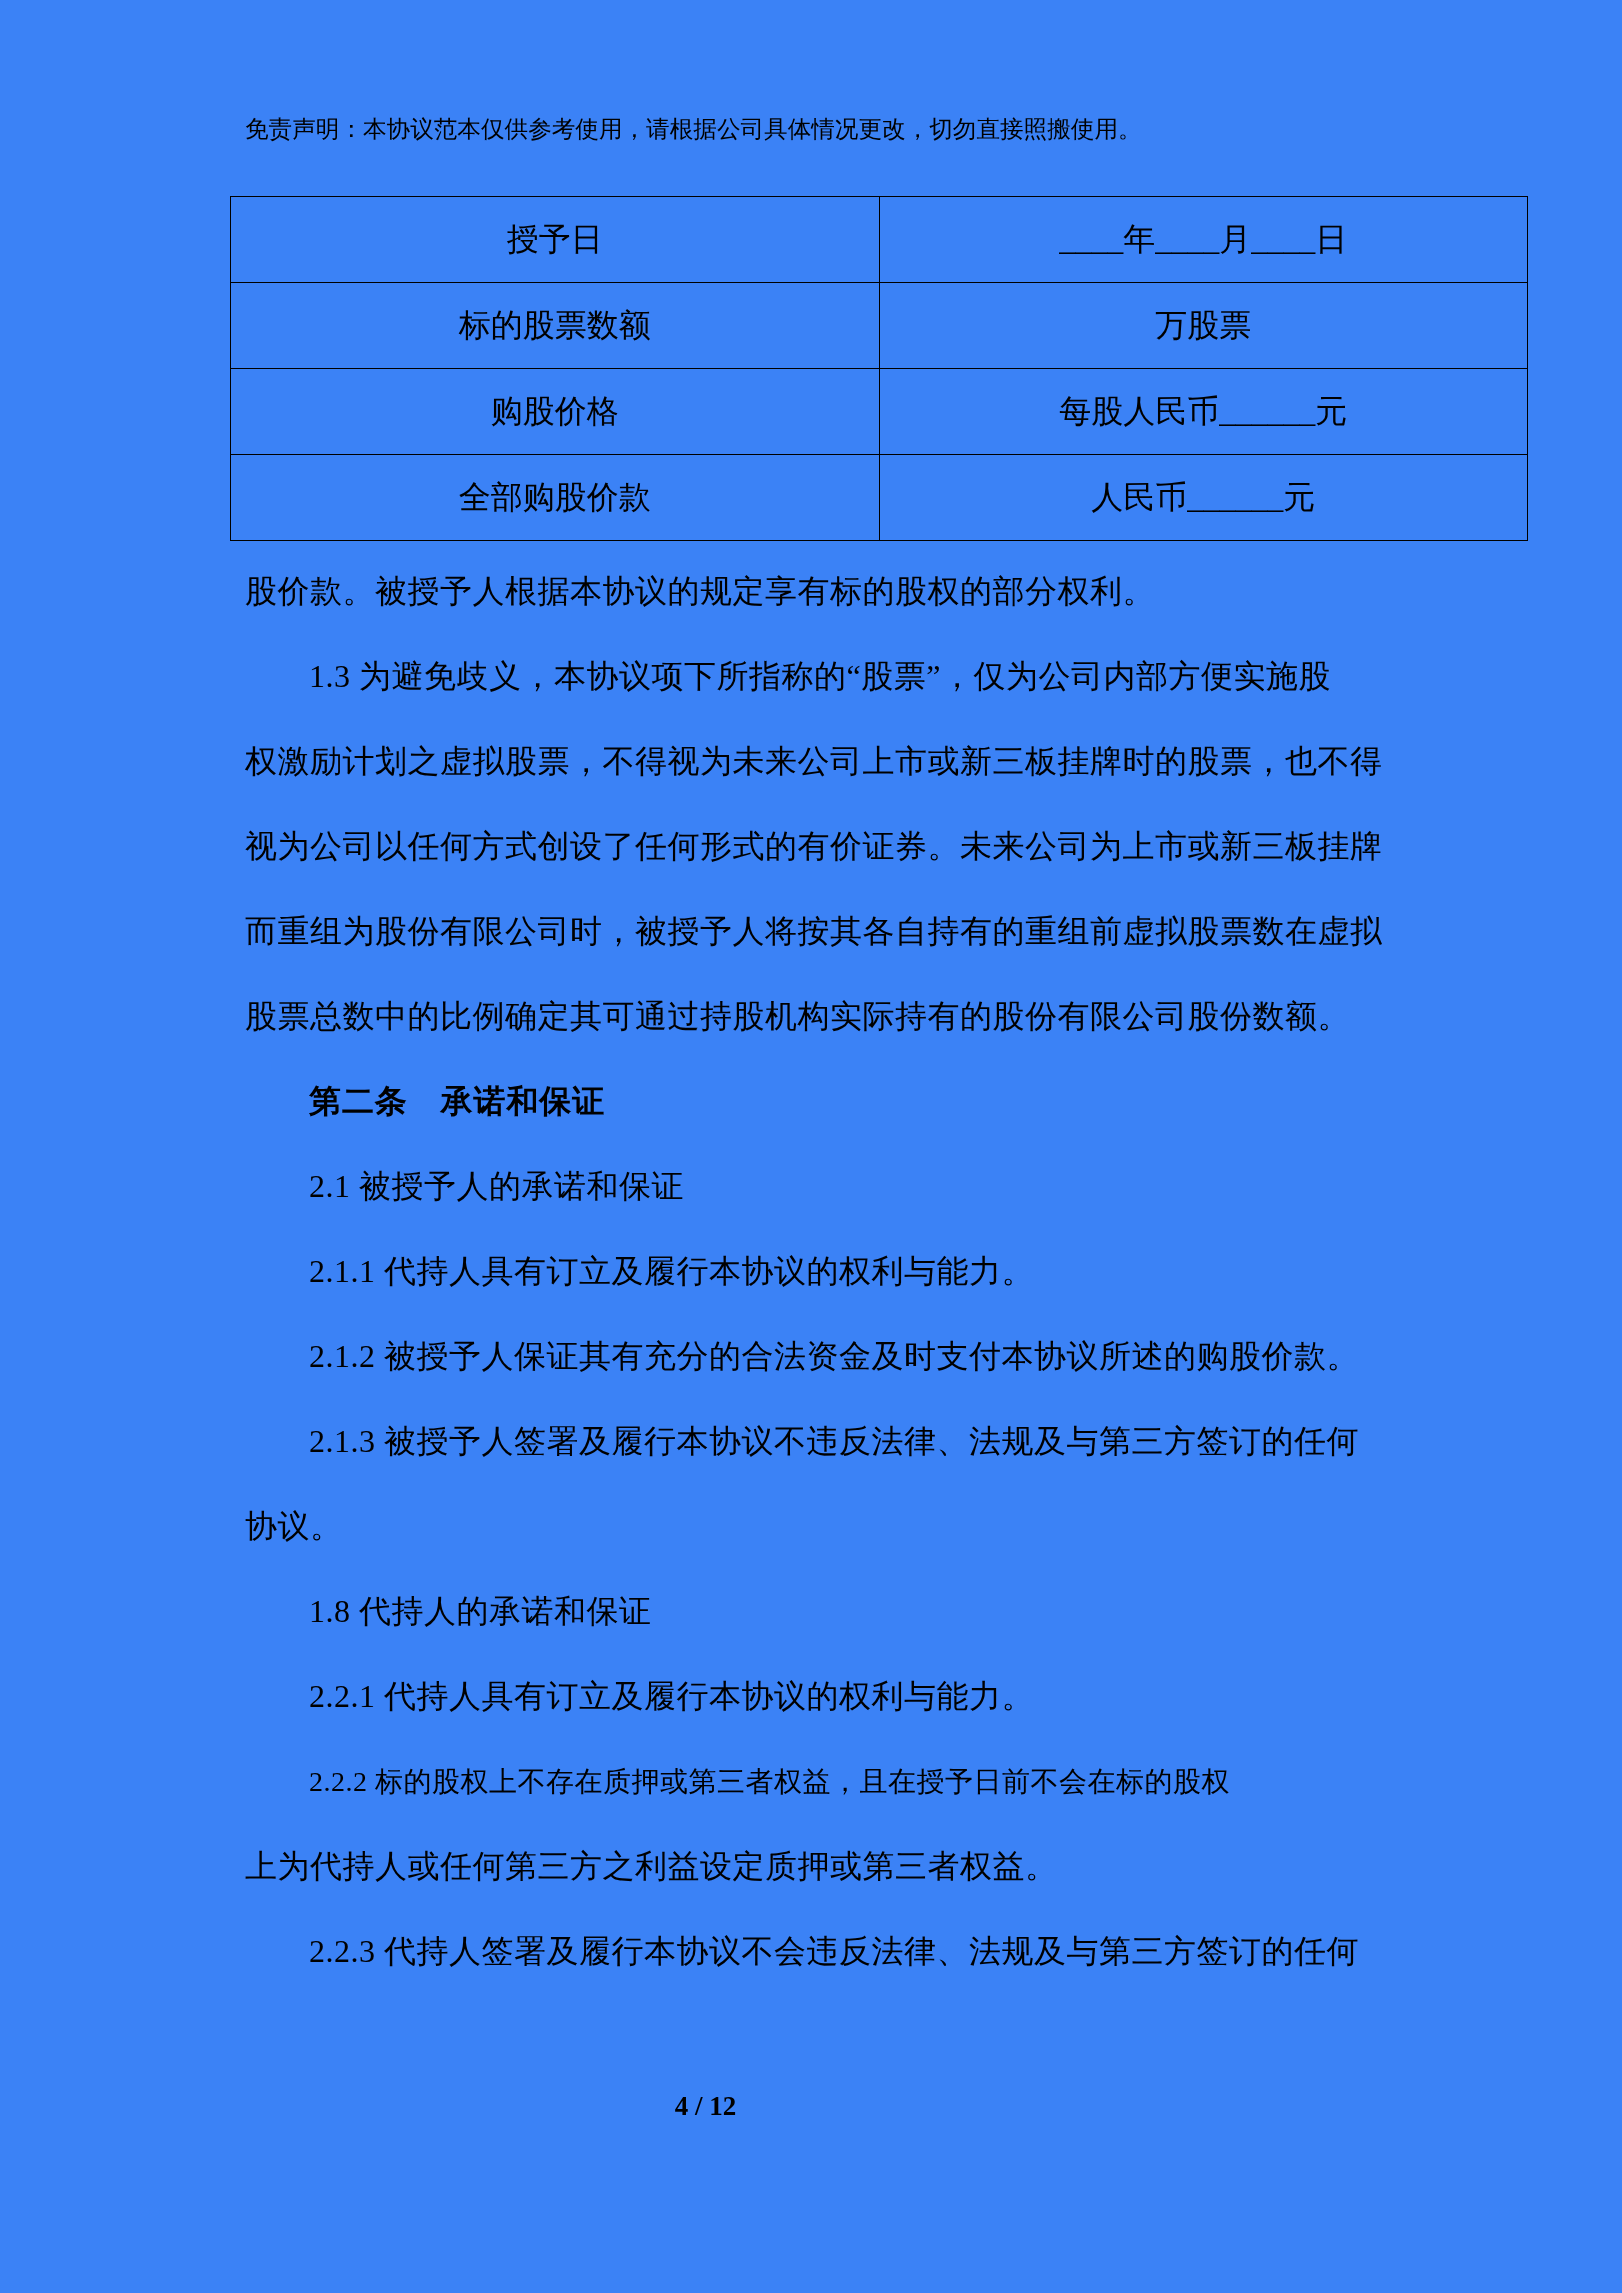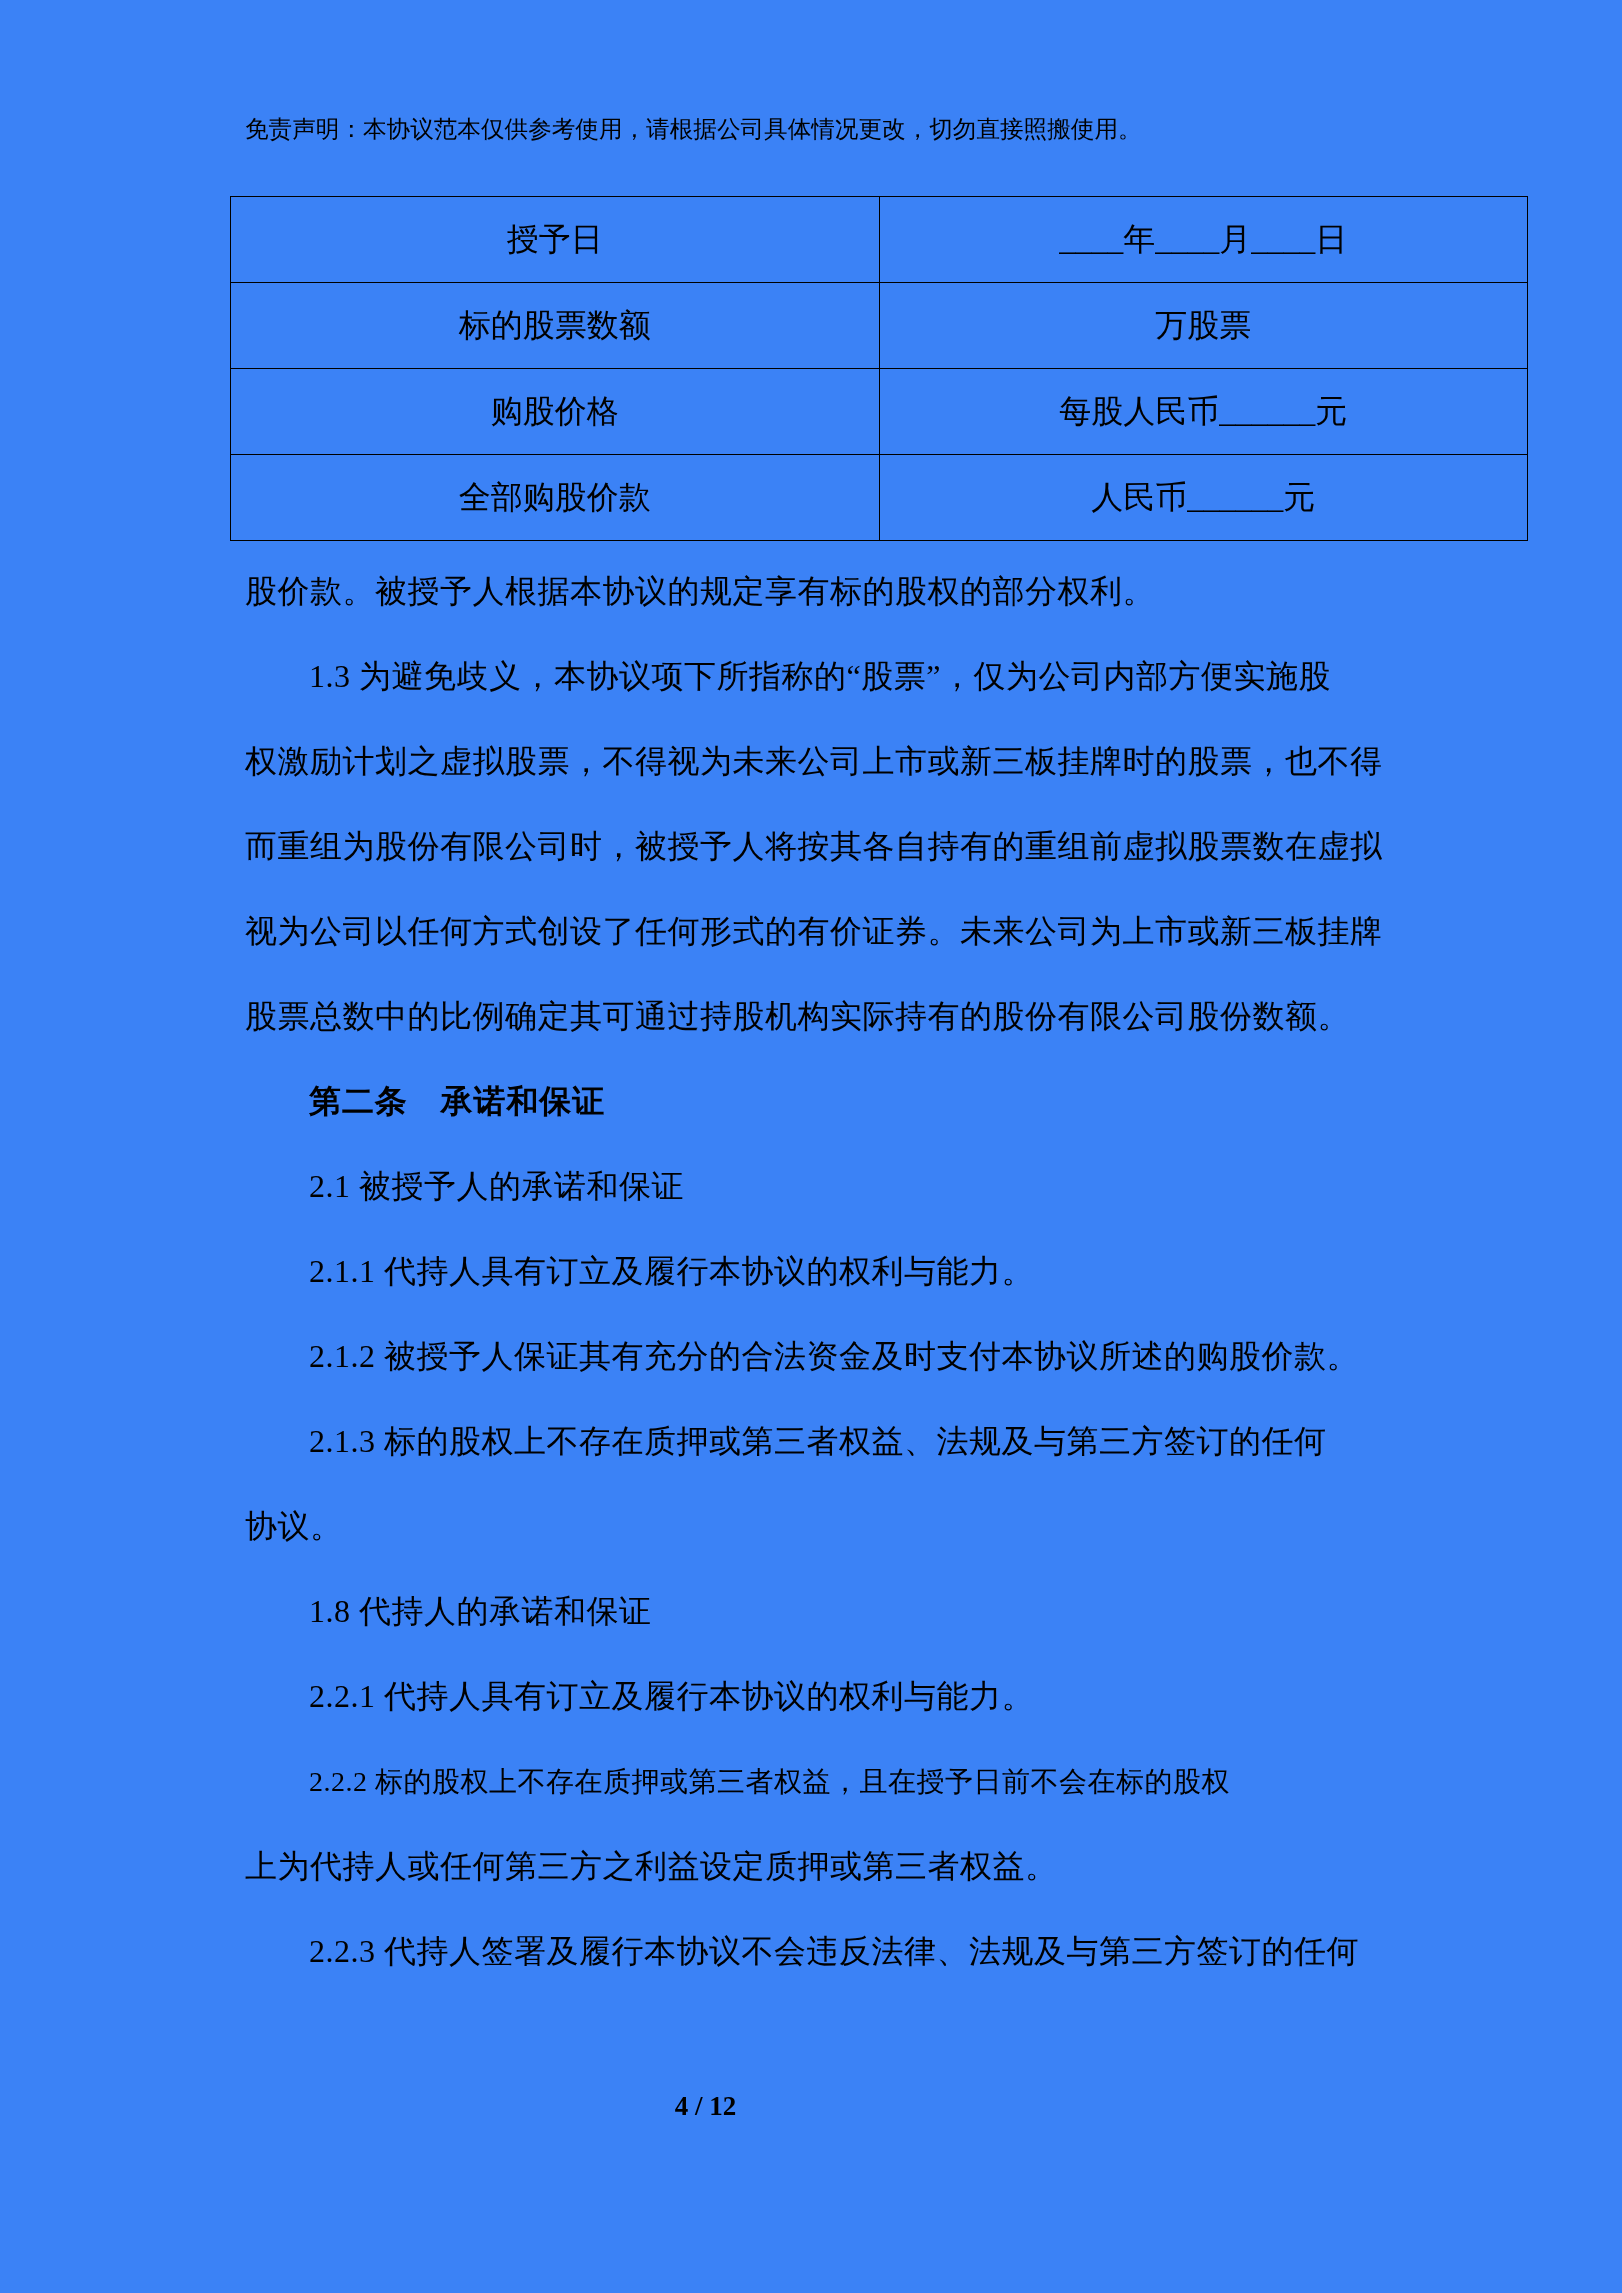--- a/index.html
+++ b/index.html
@@ -93,28 +93,28 @@
         <td>全部购股价款</td>
         <td>人民币______元</td>
       </tr>
     </tbody>
   </table>
 
   <div class="body-text">
     <div class="line">股价款。被授予人根据本协议的规定享有标的股权的部分权利。</div>
     <div class="line indent">1.3 为避免歧义，本协议项下所指称的“股票”，仅为公司内部方便实施股</div>
     <div class="line">权激励计划之虚拟股票，不得视为未来公司上市或新三板挂牌时的股票，也不得</div>
+    <div class="line">视为公司以任何方式创设了任何形式的有价证券。未来公司为上市或新三板挂牌</div>
     <div class="line">而重组为股份有限公司时，被授予人将按其各自持有的重组前虚拟股票数在虚拟</div>
-    <div class="line">视为公司以任何方式创设了任何形式的有价证券。未来公司为上市或新三板挂牌</div>
     <div class="line">股票总数中的比例确定其可通过持股机构实际持有的股份有限公司股份数额。</div>
     <div class="line indent bold">第二条　承诺和保证</div>
     <div class="line indent">2.1 被授予人的承诺和保证</div>
     <div class="line indent">2.1.1 代持人具有订立及履行本协议的权利与能力。</div>
     <div class="line indent">2.1.2 被授予人保证其有充分的合法资金及时支付本协议所述的购股价款。</div>
-    <div class="line indent">2.1.3 标的股权上不存在质押或第三者权益、法规及与第三方签订的任何</div>
+    <div class="line indent">2.1.3 被授予人签署及履行本协议不违反法律、法规及与第三方签订的任何</div>
     <div class="line">协议。</div>
     <div class="line indent">1.8 代持人的承诺和保证</div>
     <div class="line indent">2.2.1 代持人具有订立及履行本协议的权利与能力。</div>
     <div class="line indent small">2.2.2 标的股权上不存在质押或第三者权益，且在授予日前不会在标的股权</div>
     <div class="line">上为代持人或任何第三方之利益设定质押或第三者权益。</div>
     <div class="line indent">2.2.3 代持人签署及履行本协议不会违反法律、法规及与第三方签订的任何</div>
   </div>
 
   <div class="footer">4 / 12</div>
 

